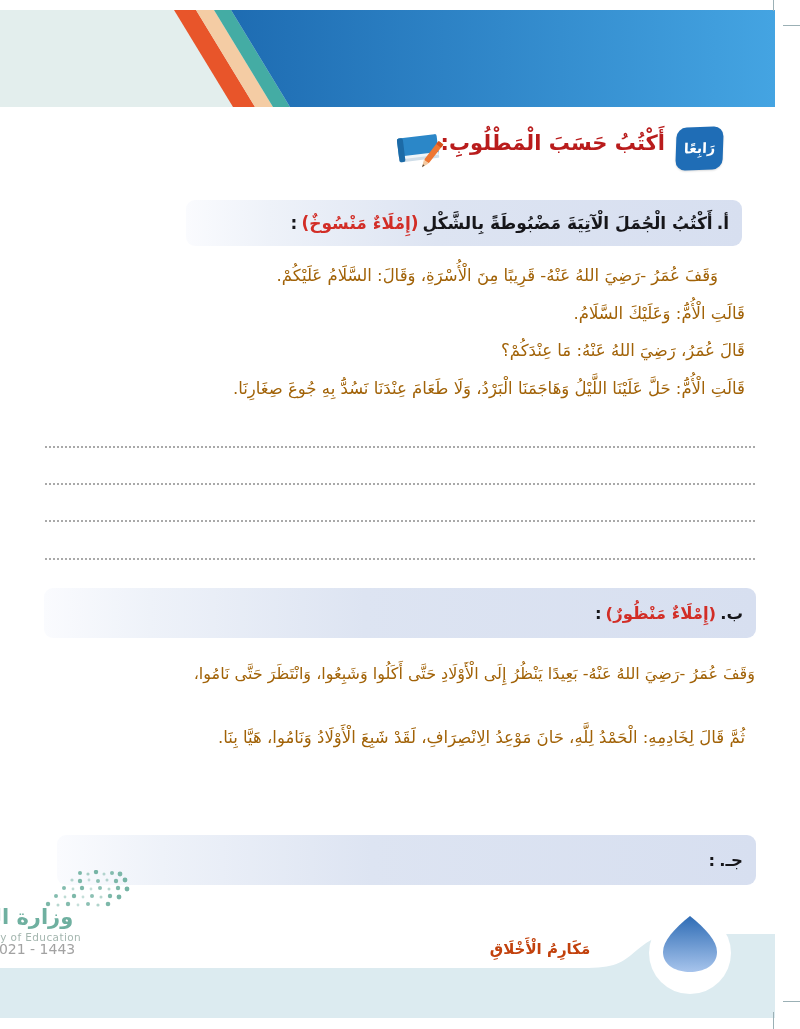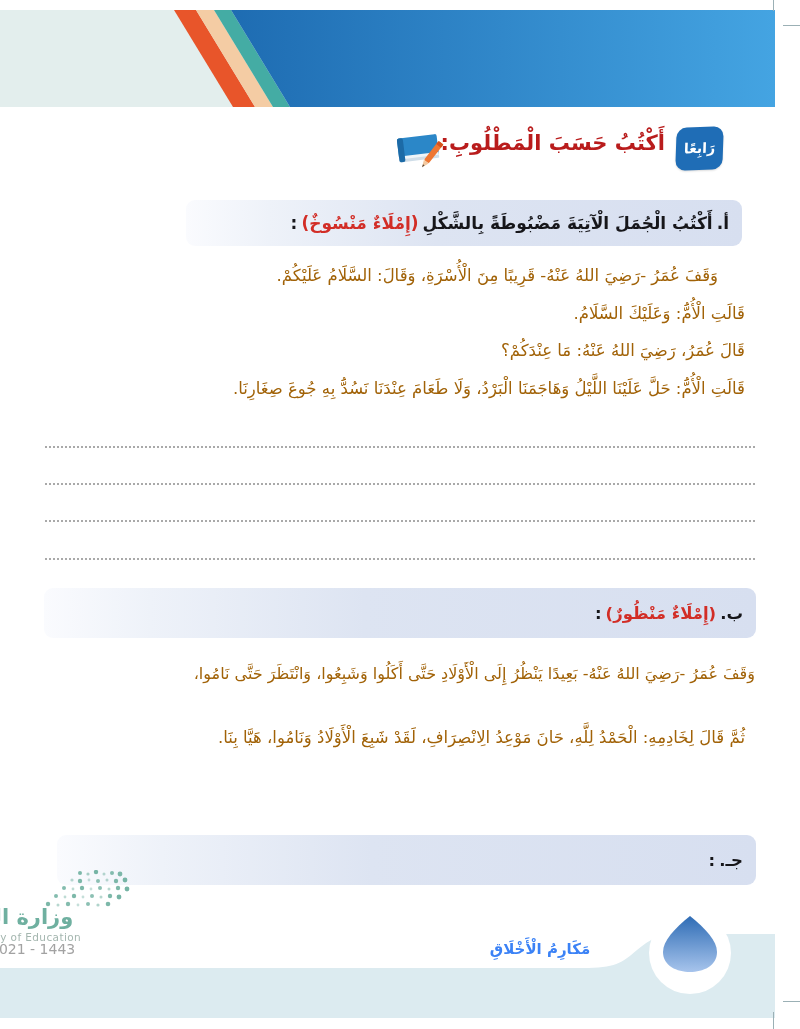--- a/index.html
+++ b/index.html
@@ -59,21 +59,21 @@
     color:#a4b6af;letter-spacing:.4px;direction:ltr;text-align:left;white-space:nowrap;
   }
   .moe-year{
     position:absolute;left:-10px;top:941px;font-size:14px;color:#a2a2a2;
     direction:ltr;text-align:left;white-space:nowrap;
   }
   
   .footer-svg{position:absolute;left:0;top:914px;}
   .footer-title{
     position:absolute;left:488px;top:940px;width:104px;text-align:center;
-    font-size:15px;font-weight:bold;color:#3b82f6;white-space:nowrap;
+    font-size:15px;font-weight:bold;color:#c2410c;white-space:nowrap;
   }
   .page-number{
     position:absolute;left:666px;top:972px;width:48px;text-align:center;
     font-size:20px;font-weight:bold;color:#ffffff;
   }
   
   .trim{position:absolute;background:#9bb0b5;}
   .trim-tr-v{left:773px;top:0;width:1px;height:11px;}
   .trim-tr-h{left:783px;top:25px;width:17px;height:1px;}
   .trim-br-h{left:783px;top:1001px;width:17px;height:1px;}

